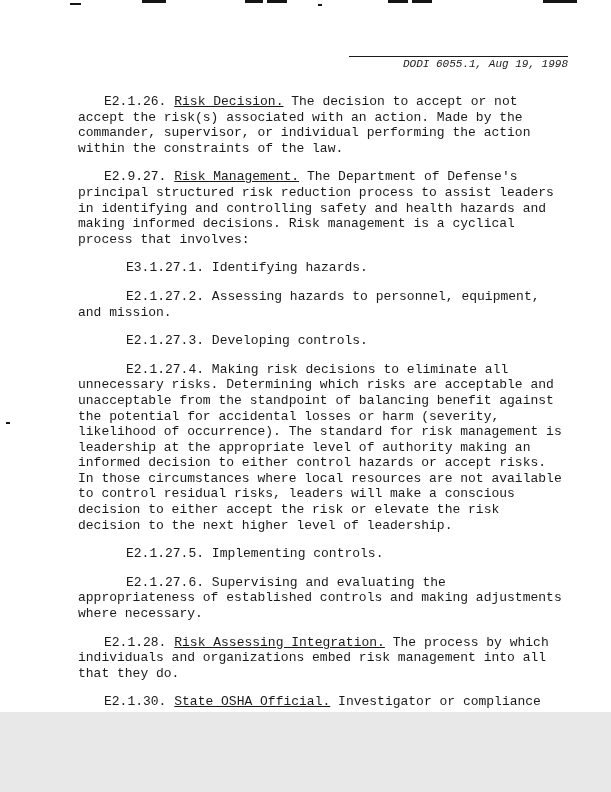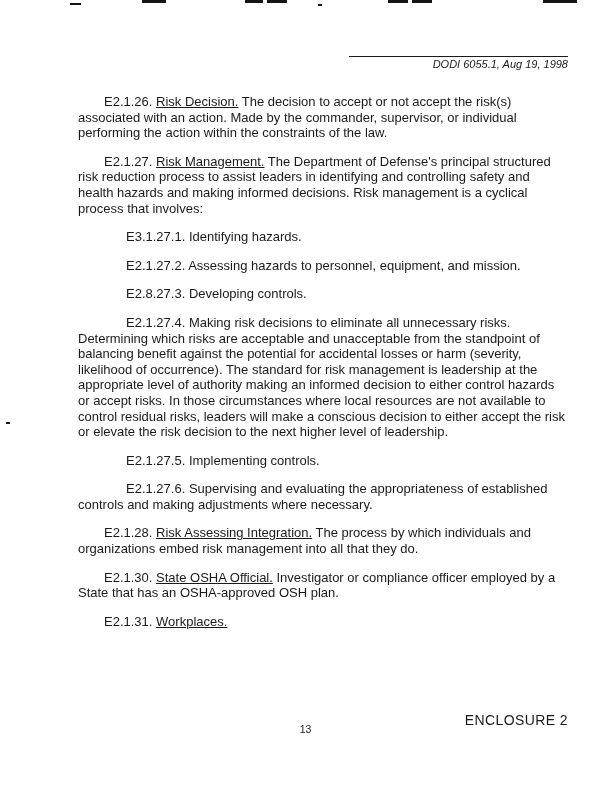--- a/index.html
+++ b/index.html
@@ -3,25 +3,25 @@
 <meta charset="utf-8">
 <style>
   html, body {
     margin: 0;
     padding: 0;
     background: #e8e8e8;
   }
   .page {
     position: relative;
     width: 611px;
-    height: 792px;
+    height: 712px;
     margin: 0 auto;
     background: #ffffff;
     color: #1a1a1a;
-    font-family: Liberation Sans, sans-serif;
+    font-family: Liberation Mono, monospace;
     overflow: hidden;
   }
   
   .artifact {
     position: absolute;
     background: #151515;
   }
   
   .doc-ref {
     position: absolute;
@@ -93,39 +93,39 @@
 
   <div class="body-block">
 
     <p class="para p-main">
       <span>E2.1.26.</span>
       <span class="term">Risk Decision.</span>
       <span>The decision to accept or not accept the risk(s) associated with an action. Made by the commander, supervisor, or individual performing the action within the constraints of the law.</span>
     </p>
 
     <p class="para p-main">
-      <span>E2.1.27.</span>
+      <span>E2.9.27.</span>
       <span class="term">Risk Management.</span>
       <span>The Department of Defense's principal structured risk reduction process to assist leaders in identifying and controlling safety and health hazards and making informed decisions. Risk management is a cyclical process that involves:</span>
     </p>
 
     <p class="para p-sub">
       <span>E3.1.27.1.</span>
       <span class="term"></span>
       <span>Identifying hazards.</span>
     </p>
 
     <p class="para p-sub">
       <span>E2.1.27.2.</span>
       <span class="term"></span>
       <span>Assessing hazards to personnel, equipment, and mission.</span>
     </p>
 
     <p class="para p-sub">
-      <span>E2.8.27.3.</span>
+      <span>E2.1.27.3.</span>
       <span class="term"></span>
       <span>Developing controls.</span>
     </p>
 
     <p class="para p-sub">
       <span>E2.1.27.4.</span>
       <span class="term"></span>
       <span>Making risk decisions to eliminate all unnecessary risks. Determining which risks are acceptable and unacceptable from the standpoint of balancing benefit against the potential for accidental losses or harm (severity, likelihood of occurrence). The standard for risk management is leadership at the appropriate level of authority making an informed decision to either control hazards or accept risks. In those circumstances where local resources are not available to control residual risks, leaders will make a conscious decision to either accept the risk or elevate the risk decision to the next higher level of leadership.</span>
     </p>
 

